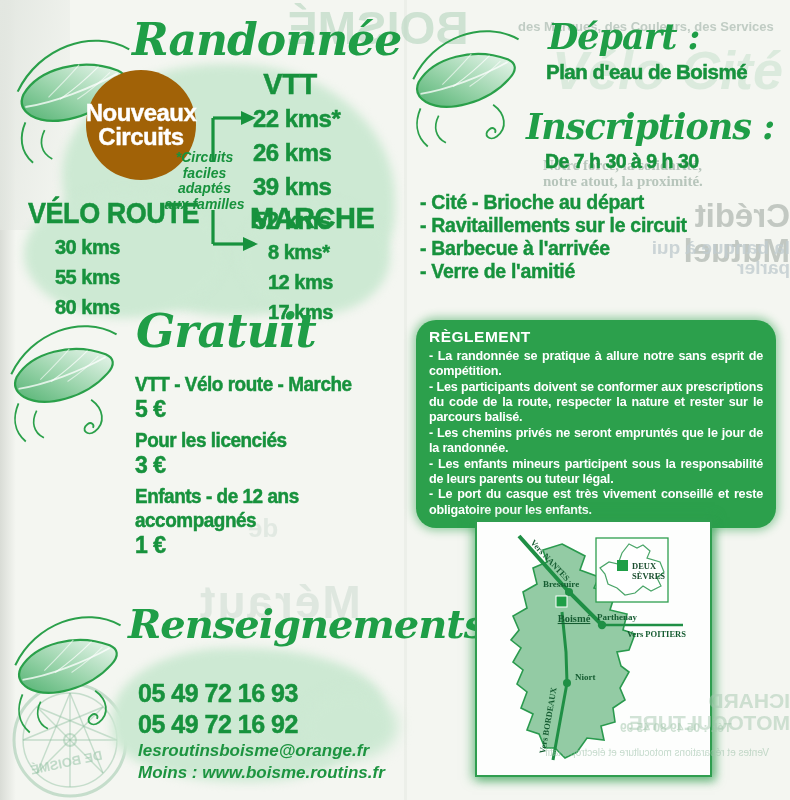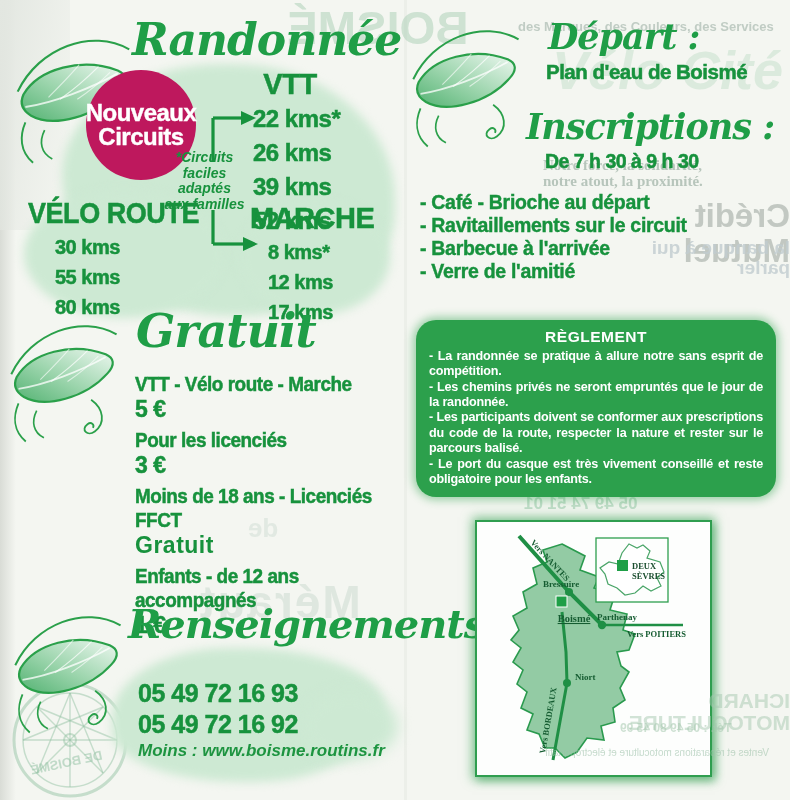--- a/index.html
+++ b/index.html
@@ -34,41 +34,41 @@
   .blob2b{left:300px;top:692px;width:98px;height:68px;border-radius:50%;filter:blur(7px);}
   
   .script{position:absolute;font-family:"DejaVu Serif",serif;font-style:italic;font-weight:bold;
           color:#1f9e47;z-index:10;letter-spacing:-1px;}
   .heavy{font-weight:bold;color:#17923d;letter-spacing:-.5px;-webkit-text-stroke:.5px currentColor;}
   .z10{z-index:10;}
   .cond{transform:scaleX(.9);transform-origin:left;}
   .kms{font-size:24px;line-height:34px;}
   .kms2{font-size:20px;line-height:30px;}
   
-  .badge{left:86px;top:70px;width:110px;height:110px;border-radius:50%;background:#be185d;
+  .badge{left:86px;top:70px;width:110px;height:110px;border-radius:50%;background:#a16207;
          display:flex;flex-direction:column;align-items:center;justify-content:center;z-index:11;}
   .badge div{color:#fff;font-weight:bold;font-size:24px;line-height:24px;letter-spacing:-.5px;-webkit-text-stroke:.4px #fff;}
   .note{left:152px;top:150px;width:105px;text-align:center;font-size:14px;font-style:italic;
         font-weight:bold;color:#17923d;line-height:1.12;z-index:12;white-space:pre-line;}
   
   .tarifs-list{left:135px;top:372px;width:300px;z-index:10;}
   .tarif-label{font-size:21px;line-height:24px;}
   .tarif-price{font-size:23px;line-height:26px;margin-bottom:6px;}
   .gratuit{-webkit-text-stroke:0;font-weight:bold;color:#17923d;letter-spacing:.5px;}
   
   .phone{font-size:25px;line-height:31px;}
   .contact-it{font-size:17px;line-height:22px;font-style:italic;color:#1d9440;font-weight:bold;-webkit-text-stroke:0;}
   
   .bullets{left:420px;top:192px;z-index:10;}
   .bullets div{font-size:19.5px;line-height:21px;margin-bottom:2px;font-weight:bold;color:#17923d;
                letter-spacing:-.3px;-webkit-text-stroke:.4px currentColor;}
   .reglement{left:416px;top:320px;width:360px;background:#2ca04c;border-radius:20px;z-index:10;
              padding:8px 13px 10px 13px;box-sizing:border-box;
              box-shadow:0 0 9px 3px rgba(44,160,76,.45);}
-  .reglement h3{margin:0 0 3px 0;text-align:center;color:#fff;font-size:15.5px;letter-spacing:.5px;}
+  .reglement h3{margin:0 0 3px 0;color:#fff;font-size:15.5px;letter-spacing:.5px;}
   .reglement p{margin:0;color:#fff;font-size:12.6px;line-height:1.22;font-weight:bold;
                text-align:justify;letter-spacing:-.2px;}
   .mapbox{left:475px;top:520px;width:237px;height:257px;background:#fdfefd;z-index:10;
           border:2px solid #2f9e4f;box-sizing:border-box;
           box-shadow:0 0 10px 3px rgba(47,158,79,.55),3px 4px 8px rgba(47,158,79,.4);}
   svg{display:block;}
   .leaf{position:absolute;z-index:6;}
   .bracket{position:absolute;left:193px;top:100px;z-index:12;}
   .wheel{position:absolute;left:8px;top:678px;z-index:2;}
 </style>
@@ -194,59 +194,57 @@
 <div class="abs tarifs-list">
   <div>
     <div class="heavy cond tarif-label">VTT - Vélo route - Marche</div>
     <div class="heavy tarif-price">5 €</div>
   </div>
   <div>
     <div class="heavy cond tarif-label">Pour les licenciés</div>
     <div class="heavy tarif-price">3 €</div>
   </div>
   <div>
-    <div class="heavy cond tarif-label">Moins de 18 ans - Licenciés FFCT</div>
-    <div class="gratuit tarif-price">Gratuit</div>
-  </div>
-  <div>
     <div class="heavy cond tarif-label">Enfants - de 12 ans accompagnés</div>
     <div class="heavy tarif-price">1 €</div>
   </div>
 </div>
 
 <svg class="leaf" style="left:8px;top:598px" width="118" height="140">
     <use href="#leaf"></use>
   </svg>
 <div class="script" style="left:128px;top:600px;font-size:40px">Renseignements</div>
 <div class="abs z10" style="left:138px;top:678px">
   <div class="heavy phone">05 49 72 16 93</div>
   <div class="heavy phone">05 49 72 16 92</div>
+  <div class="contact-it">lesroutinsboisme@orange.fr</div>
   <div class="contact-it">Moins : www.boisme.routins.fr</div>
 </div>
 
 <svg class="leaf" style="left:406px;top:12px" width="118" height="140">
     <use href="#leaf"></use>
   </svg>
 <div class="script" style="left:548px;top:16px;font-size:35px">Départ :</div>
 <div class="abs heavy z10" style="left:546px;top:60px;font-size:20.5px">Plan d'eau de Boismé</div>
 <div class="script" style="left:526px;top:106px;font-size:35px">Inscriptions :</div>
 <div class="abs heavy z10" style="left:545px;top:150px;font-size:19.5px">De 7 h 30 à 9 h 30</div>
 
 <div class="abs bullets">
-  <div>- Café - Brioche au départ</div>
+  <div>- Cité - Brioche au départ</div>
   <div>- Ravitaillements sur le circuit</div>
   <div>- Barbecue à l'arrivée</div>
   <div>- Verre de l'amitié</div>
 </div>
 
 <div class="abs reglement">
   <h3>RÈGLEMENT</h3>
   <p>- La randonnée se pratique à allure notre sans esprit de compétition.</p>
+  <p>- Les participants doivent se conformer aux prescriptions du code de la route, respecter la nature et rester sur le parcours balisé.</p>
   <p>- Les chemins privés ne seront empruntés que le jour de la randonnée.</p>
-  <p>- Les participants doivent se conformer aux prescriptions du code de la route, respecter la nature et rester sur le parcours balisé.</p>
+  <p>- Les enfants mineurs participent sous la responsabilité de leurs parents ou tuteur légal.</p>
   <p>- Le port du casque est très vivement conseillé et reste obligatoire pour les enfants.</p>
 </div>
 
 <div class="abs mapbox">
   <svg width="233" height="253" viewBox="0 0 233 253">
 
     <polygon points="85,22 108,34 103,48 122,55 117,66 138,72 133,88 150,92 146,108 158,112 152,128 140,130 144,144 152,150 143,166 148,178 136,186 138,200 124,204 127,218 110,216 100,230 88,236 78,226 68,226 62,212 50,208 56,192 44,186 50,170 40,162 46,148 36,140 44,126 34,118 42,108 36,94 50,86 46,70 60,62 56,46 70,40 66,28" fill="#93cba4" stroke="#2a9a4e" stroke-width="1.6"></polygon>
 
     <path d="M42,14 L92,70 L125,103" fill="none" stroke="#1f8f45" stroke-width="4"></path>
     <path d="M125,103 L206,103" fill="none" stroke="#1f8f45" stroke-width="2.6"></path>

